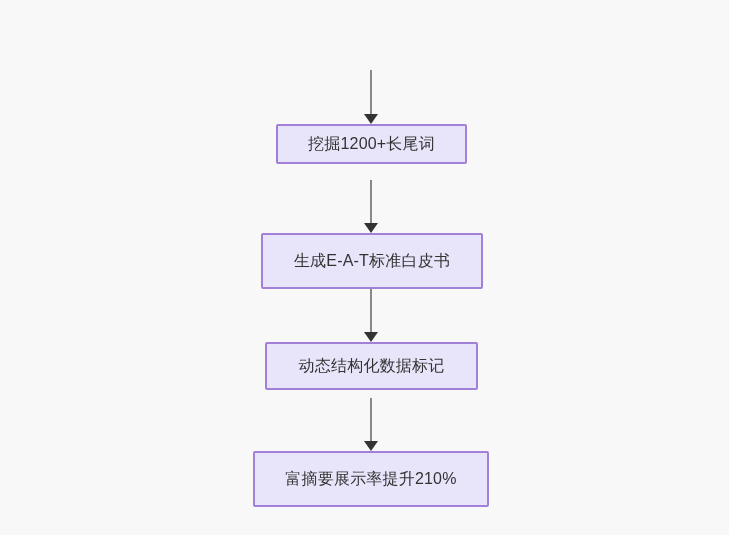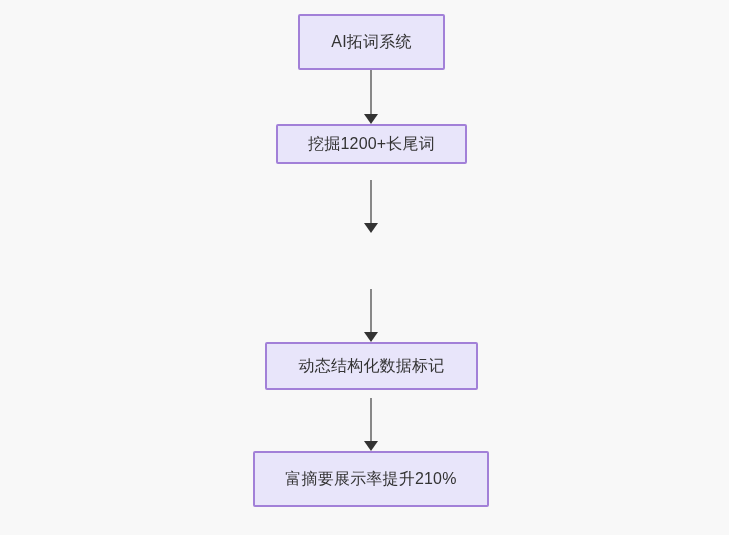--- a/index.html
+++ b/index.html
@@ -72,25 +72,25 @@
       <div class="edge-head" style="top: 43px; border-top-color: rgb(51, 51, 51);"></div>
     </div>
     <div class="edge" style="left: 364px; top: 289px; height: 53px;">
       <div class="edge-line" style="height: 44px; background: rgb(136, 136, 136);"></div>
       <div class="edge-head" style="top: 43px; border-top-color: rgb(51, 51, 51);"></div>
     </div>
     <div class="edge" style="left: 364px; top: 398px; height: 53px;">
       <div class="edge-line" style="height: 44px; background: rgb(136, 136, 136);"></div>
       <div class="edge-head" style="top: 43px; border-top-color: rgb(51, 51, 51);"></div>
     </div>
-    <div class="node" style="left: 298px; top: 14px; width: 147px; height: 56px; background: rgb(232, 229, 250); border-color: rgb(162, 128, 216);">
-      <span class="node-label" style="color: rgb(51, 51, 51);">AI拓词系统</span>
-    </div>
     <div class="node" style="left: 276px; top: 124px; width: 191px; height: 40px; background: rgb(232, 229, 250); border-color: rgb(162, 128, 216);">
       <span class="node-label" style="color: rgb(51, 51, 51);">挖掘1200+长尾词</span>
+    </div>
+    <div class="node" style="left: 261px; top: 233px; width: 222px; height: 56px; background: rgb(232, 229, 250); border-color: rgb(162, 128, 216);">
+      <span class="node-label" style="color: rgb(51, 51, 51);">生成E-A-T标准白皮书</span>
     </div>
     <div class="node" style="left: 265px; top: 342px; width: 213px; height: 48px; background: rgb(232, 229, 250); border-color: rgb(162, 128, 216);">
       <span class="node-label" style="color: rgb(51, 51, 51);">动态结构化数据标记</span>
     </div>
     <div class="node" style="left: 253px; top: 451px; width: 236px; height: 56px; background: rgb(232, 229, 250); border-color: rgb(162, 128, 216);">
       <span class="node-label" style="color: rgb(51, 51, 51);">富摘要展示率提升210%</span>
     </div>
   </div>
 
 </body></html>

